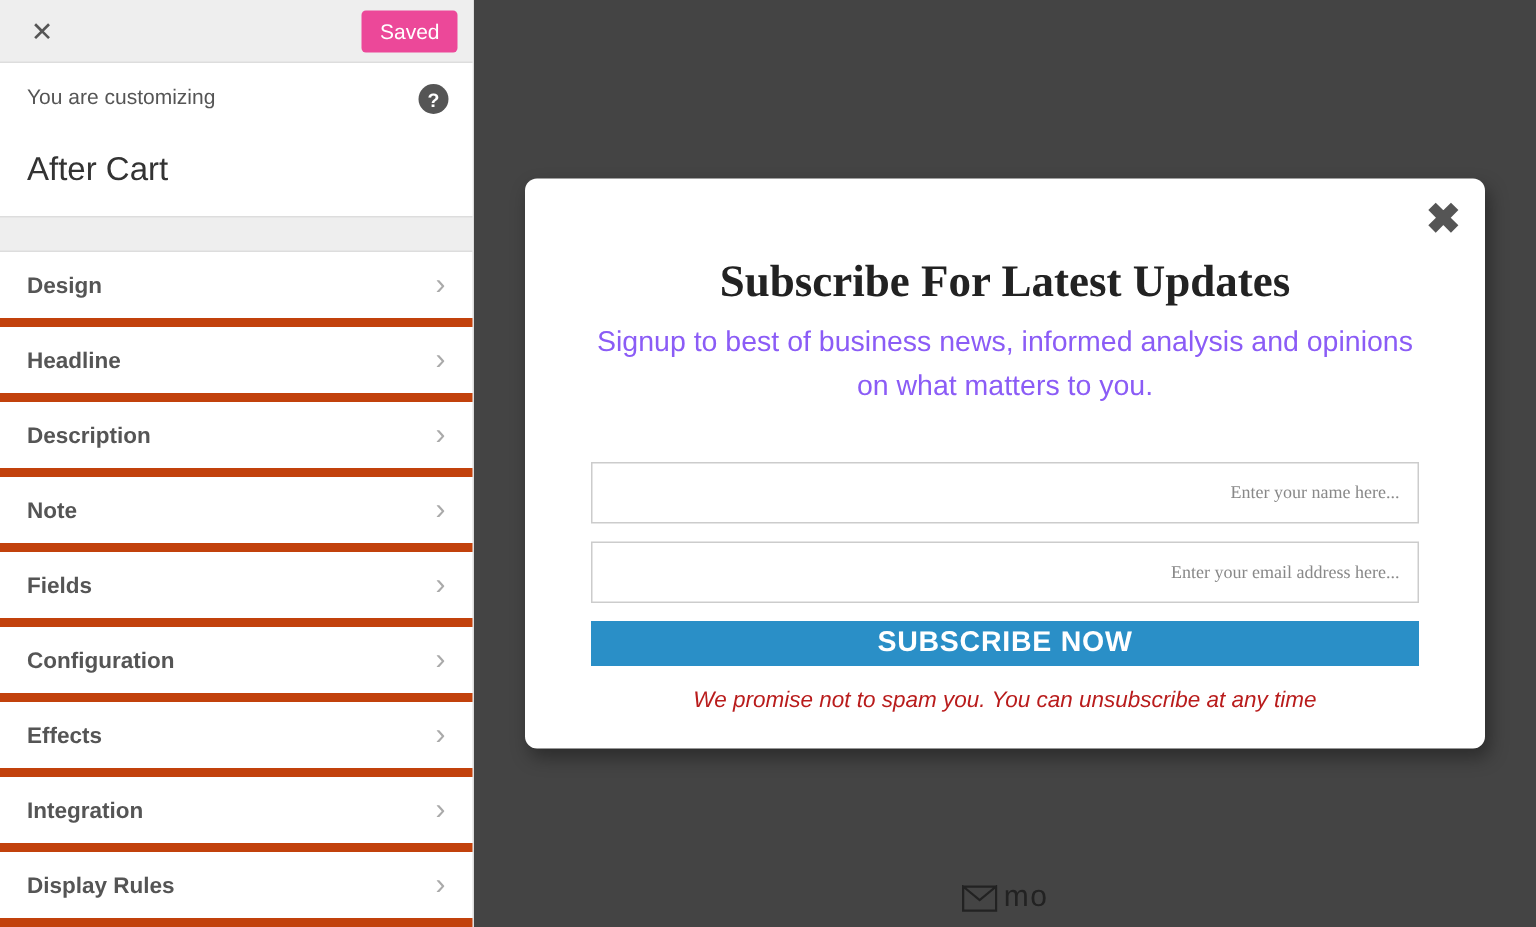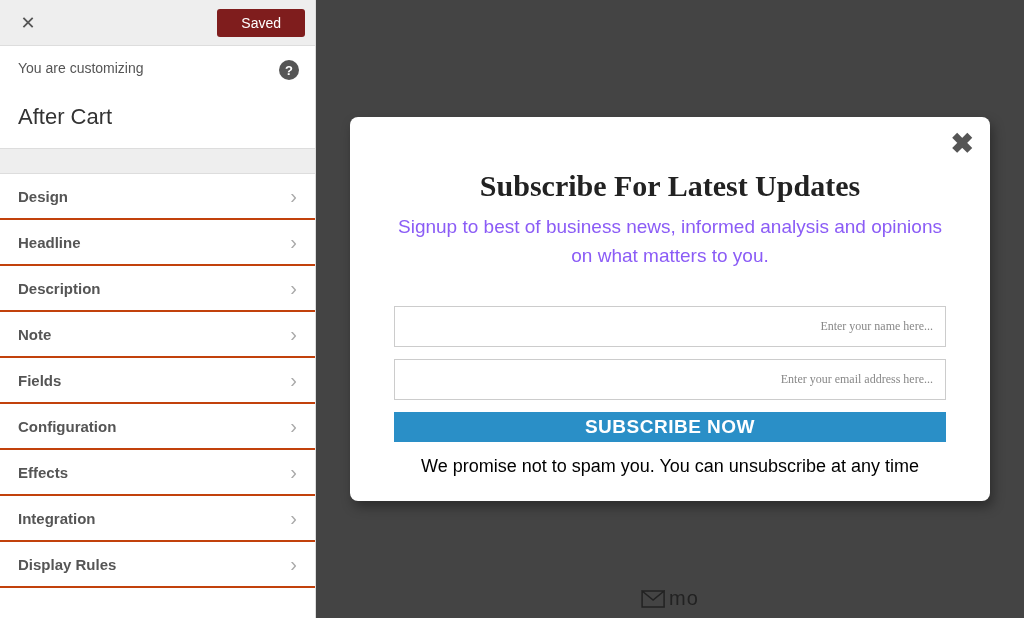--- a/index.html
+++ b/index.html
@@ -31,24 +31,24 @@
     height: 36px;
     display: flex;
     align-items: center;
     justify-content: center;
     font-size: 18px;
     color: #555;
     cursor: pointer;
   }
   .topbar-spacer { flex: 1; }
   .saved-btn {
-    background: #7f1d1d;
+    background: #ec4899;
     color: #fff;
     border: none;
-    padding: 6px 24px;
+    padding: 6px 12px;
     border-radius: 3px;
     font-size: 14px;
     cursor: default;
   }
   .header-block {
     background: #fff;
     padding: 14px 18px 18px 18px;
     position: relative;
   }
   .help-icon {
@@ -82,21 +82,21 @@
     height: 26px;
     background: #eeeeee;
     border-top: 1px solid #ddd;
     border-bottom: 1px solid #ddd;
   }
   .menu { }
   .menu-item {
     display: flex;
     align-items: center;
     padding: 12px 18px;
-    border-bottom: 2px solid #c2410c;
+    border-bottom: 6px solid #c2410c;
     cursor: pointer;
   }
   .menu-item-label {
     flex: 1;
     font-size: 15px;
     font-weight: 600;
     color: #555;
   }
   .chevron {
     color: #aaa;
@@ -160,22 +160,23 @@
     color: #fff;
     border: none;
     padding: 4px;
     font-size: 19px;
     font-weight: 600;
     letter-spacing: 0.5px;
     cursor: pointer;
     margin-bottom: 14px;
   }
   .popup-note {
-    font-size: 18px;
-    color: #000000;
+    font-style: italic;
+    font-size: 15px;
+    color: #b91c1c;
   }
   .footer-brand {
     position: absolute;
     bottom: 8px;
     left: 50%;
     transform: translateX(-50%);
     color: #222;
     font-size: 20px;
     letter-spacing: 1px;
     display: flex;

